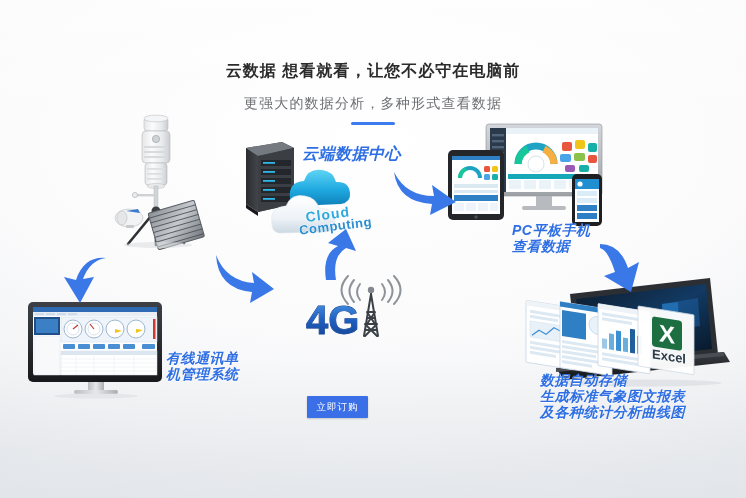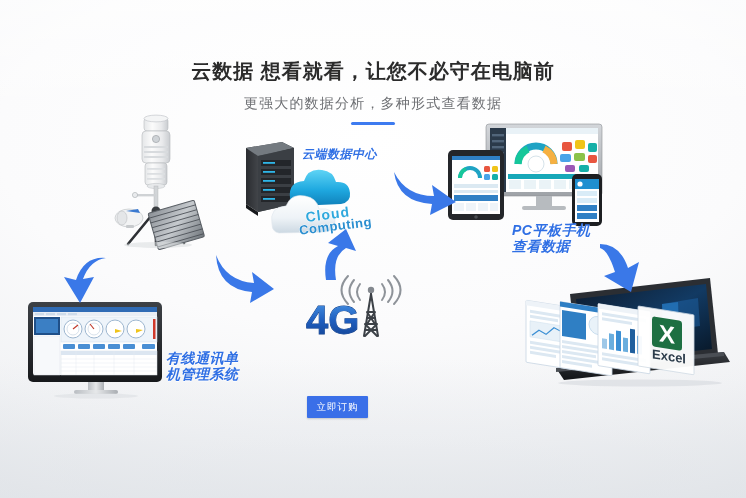--- a/index.html
+++ b/index.html
@@ -19,42 +19,42 @@
   
   .stage:before{
     content:"";position:absolute;inset:0;
     background:linear-gradient(180deg, rgba(255,255,255,.55) 0%, rgba(255,255,255,0) 25%, rgba(255,255,255,0) 72%, rgba(222,226,231,.55) 100%);
     pointer-events:none;
   }
 
   
   .header{position:absolute;left:0;top:56px;width:746px;text-align:center;z-index:20;}
   .title{
-    font-size:20px;font-weight:bold;color:#2b2b2b;letter-spacing:1px;
+    font-size:16px;font-weight:bold;color:#2b2b2b;letter-spacing:1px;
     line-height:30px;white-space:nowrap;
   }
   .subtitle{
     margin-top:9px;font-size:14px;color:#6d6f73;letter-spacing:1.2px;
   }
   .divider{
     margin:9px auto 0;width:44px;height:3px;border-radius:2px;background:#3d7bf0;
   }
 
   
   .abs{position:absolute;}
 
   
   .cap{
     position:absolute;z-index:22;
     color:#2f6fe4;font-weight:bold;font-style:italic;
     font-size:14px;line-height:16px;letter-spacing:.5px;
     text-shadow:0 1px 0 rgba(255,255,255,.85);
     white-space:pre-line;
   }
-  .cap.cloud{left:302px;top:146px;font-size:12px;}
+  .cap.cloud{left:302px;top:146px;font-size:16px;}
   .cap.pc{left:512px;top:222px;}
   .cap.wired{left:166px;top:350px;}
   .cap.net{left:290px;top:342px;}
   .cap.store{left:540px;top:372px;}
 
   
   .order-btn{
     position:absolute;left:307px;top:396px;width:61px;height:22px;
     background:#3a6fe8;border:none;border-radius:1px;
     color:#fff;font-size:9.5px;letter-spacing:1px;
@@ -546,16 +546,19 @@
 
   <div class="cap cloud">云端数据中心</div>
 
   <div class="cap pc">PC平板手机
 查看数据</div>
 
   <div class="cap wired">有线通讯单
 机管理系统</div>
 
 
+  <div class="cap store">数据自动存储
+生成标准气象图文报表
+及各种统计分析曲线图</div>
 
   <button class="order-btn">立即订购</button>
 
 </div>
 
 </body></html>

